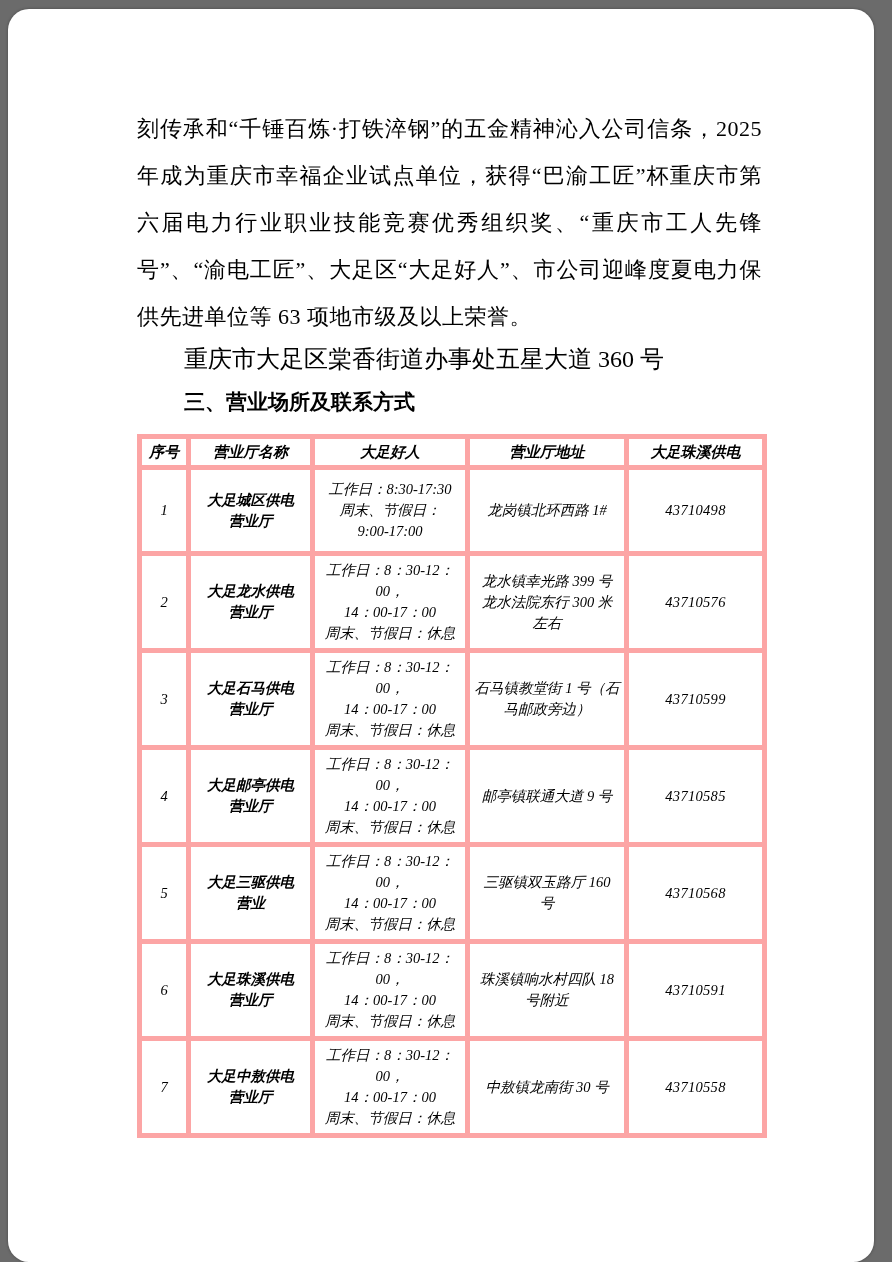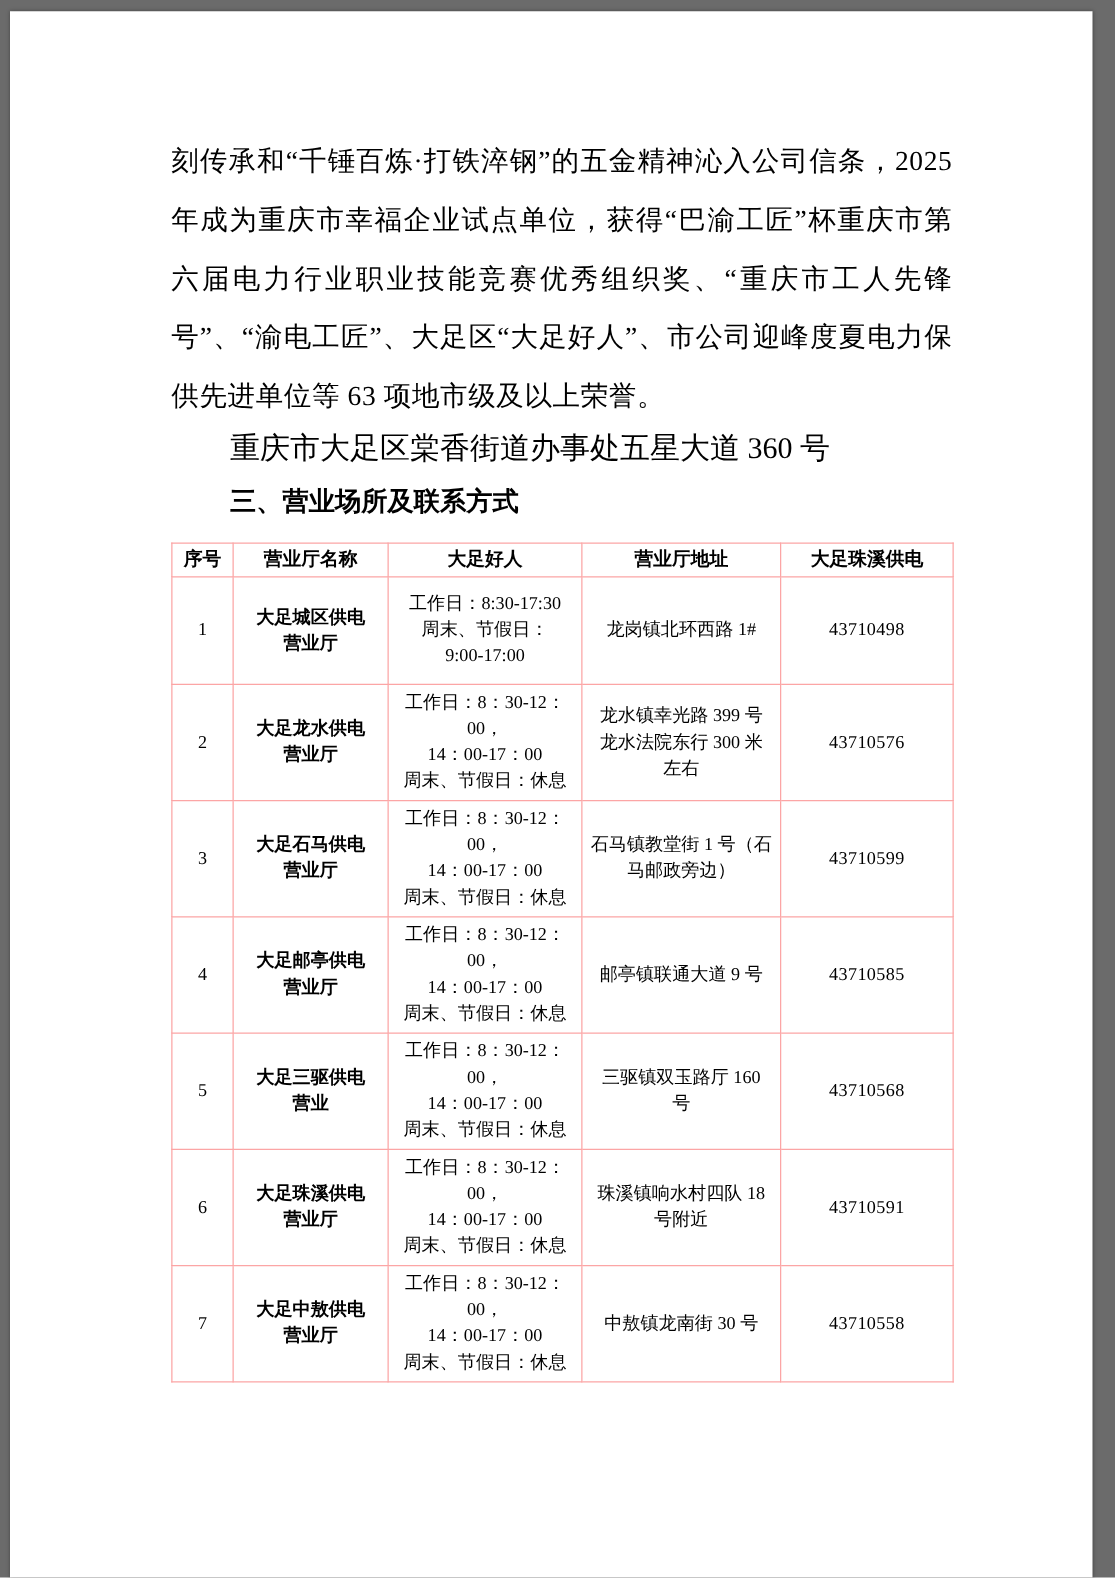--- a/index.html
+++ b/index.html
@@ -12,20 +12,21 @@
     color: #000;
   }
   .page {
     position: absolute;
     left: 8px;
     top: 9px;
     width: 866px;
     height: 1253px;
     background: #ffffff;
     box-shadow: 0 0 3px rgba(0,0,0,0.35);
+    border-radius: 21px;
   }
   .content {
     padding: 96px 112px 0 129px;
   }
   .para {
     font-size: 22px;
     line-height: 47px;
     text-align: justify;
     letter-spacing: 0.5px;
   }
@@ -43,25 +44,26 @@
     padding-left: 47px;
   }
   table.branches {
     border-collapse: collapse;
     table-layout: fixed;
     width: 625px;
     margin-top: 13px;
   }
   table.branches th,
   table.branches td {
-    border: 1px solid #fca5a5;
+    border: 5px solid #fca5a5;
     text-align: center;
     vertical-align: middle;
     white-space: pre-line;
     overflow: hidden;
+    font-style: italic;
   }
   table.branches th {
     font-size: 15px;
     font-weight: bold;
     padding: 3px 1px;
     height: 27px;
     line-height: 20px;
   }
   table.branches td {
     font-size: 14.5px;

